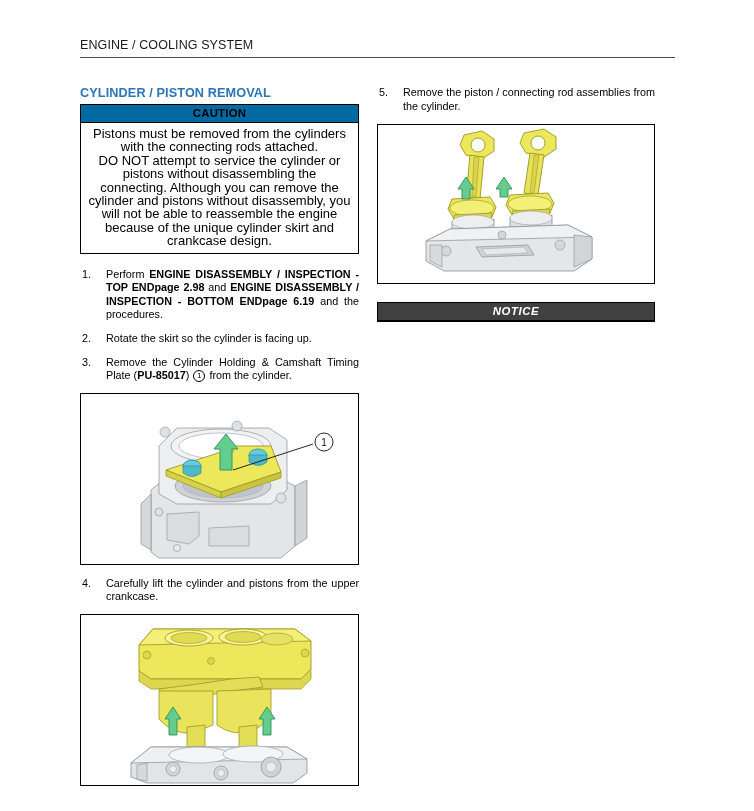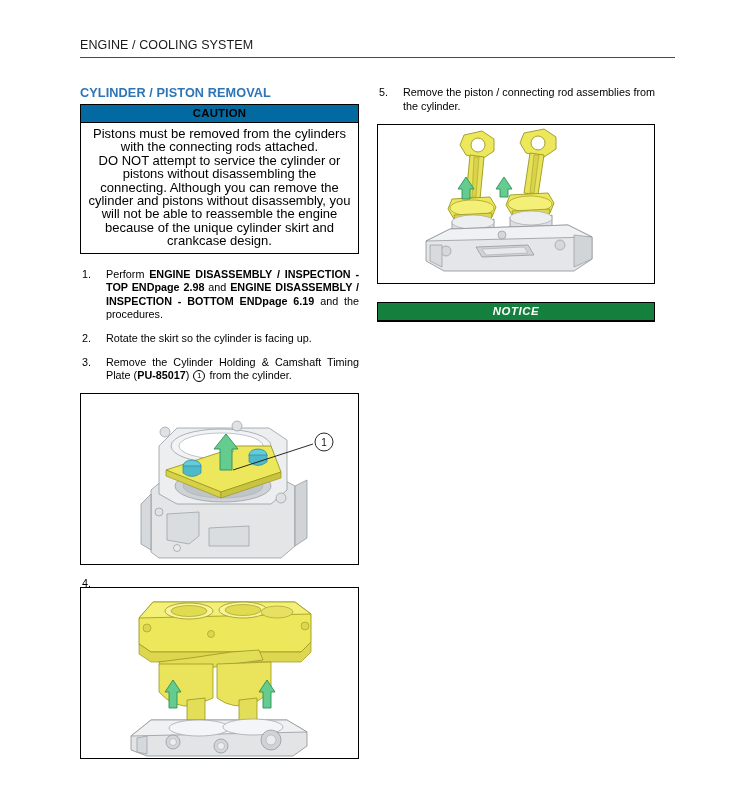--- a/index.html
+++ b/index.html
@@ -76,21 +76,21 @@
     font-size: 11.4px;
     padding: 2px 0 3px 0;
     border-bottom: 1.2px solid #000000;
     letter-spacing: 0.2px;
   }
   .admon-caution .admon-head {
     background: #0369a1;
     color: #000000;
   }
   .admon-notice .admon-head {
-    background: #15803d;
+    background: #404040;
     color: #ffffff;
     font-style: italic;
     letter-spacing: 0.6px;
   }
   .admon-body {
     text-align: center;
     font-size: 13px;
     line-height: 13.4px;
     padding: 4px 7px 5px 7px;
     color: #000000;
@@ -258,20 +258,21 @@
           <text x="243" y="52" font-family="Liberation Sans, sans-serif" font-size="10" text-anchor="middle" fill="#111111">1</text>
         </g>
       </svg>
     </div>
 
     <div class="spacer-12"></div>
 
     <ol class="steps">
       <li class="step">
         <span class="step-num">4.</span>
+        <span>Carefully lift the cylinder and pistons from the upper crankcase.</span>
       </li>
     </ol>
 
     <div class="spacer-8"></div>
 
     <div class="figure fig-4">
       <svg width="277" height="170" viewBox="0 0 277 170">
         <rect x="0" y="0" width="277" height="170" fill="#ffffff"></rect>
 
         <g>

